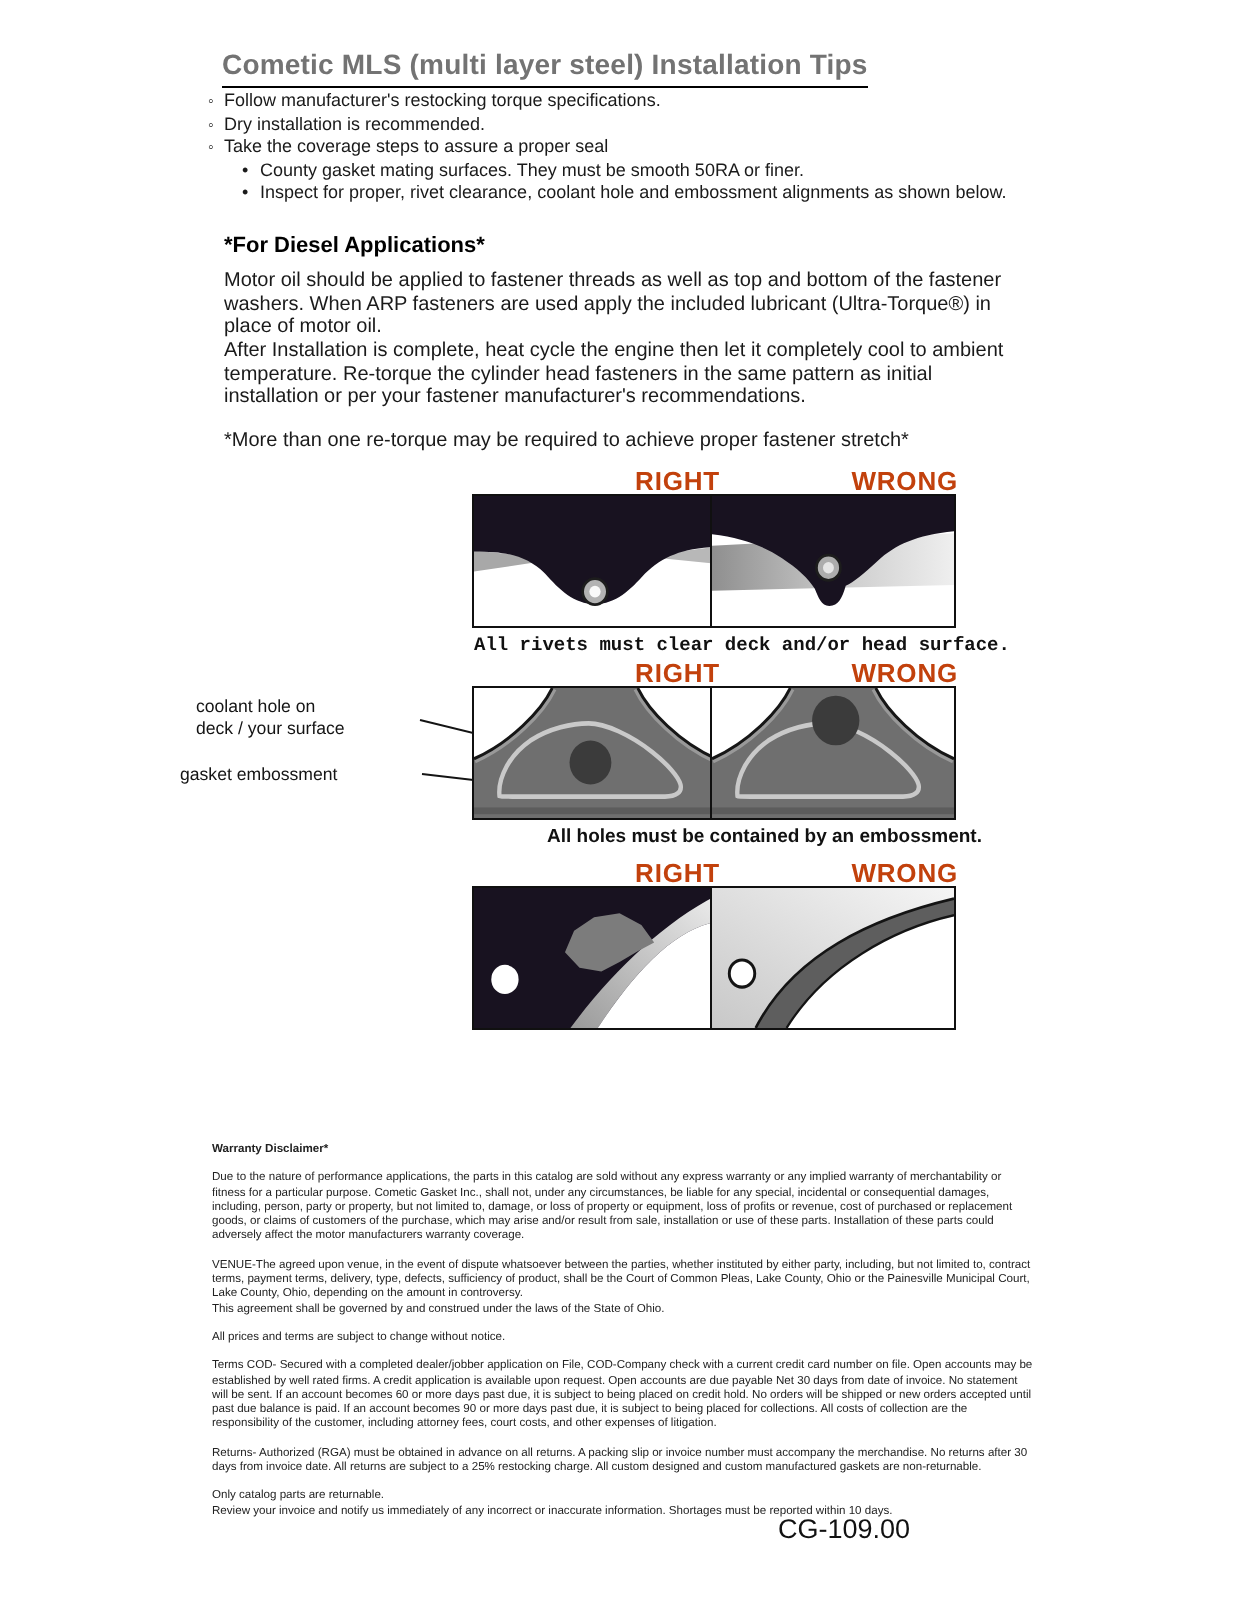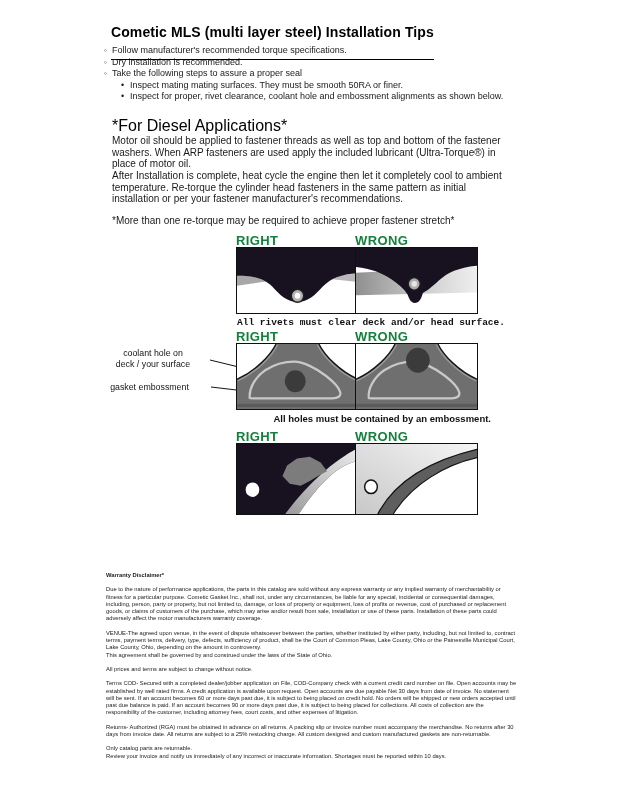--- a/index.html
+++ b/index.html
@@ -3,76 +3,76 @@
 <meta charset="utf-8">
 <style>
   html,body{margin:0;padding:0;background:#e8e8e8;}
   .page{
     position:relative;width:618px;height:800px;background:#ffffff;
     font-family:"Liberation Sans", sans-serif;color:#1a1a1a;overflow:hidden;
     margin:0 auto;
   }
   .abs{position:absolute;}
   .title{
-    left:111px;top:24px;font-size:14px;font-weight:bold;color:#000000;
-    border-bottom:1.6px solid #000;padding-bottom:19px;letter-spacing:.1px;
+    left:111px;top:24px;font-size:14px;font-weight:bold;color:#737373;
+    border-bottom:1.6px solid #000;padding-bottom:3px;letter-spacing:.1px;
   }
   .bullets{left:104px;top:45px;width:412px;font-size:9px;line-height:11.6px;}
   .b{display:flex;}
   .b .g{width:8px;flex:0 0 8px;text-align:left;font-size:8px;}
   .b.sub{margin-left:17px;}
   .b.sub .g{font-size:9px;width:9px;flex-basis:9px;}
-  .h2{left:112px;top:117px;font-size:16px;font-weight:normal;color:#000;}
+  .h2{left:112px;top:117px;font-size:11px;font-weight:bold;color:#000;}
   .para{left:112px;width:400px;font-size:10px;line-height:11.6px;}
   .p1{top:135px;}
   .p2{top:170px;}
   .p3{top:215px;}
-  .dg-head{width:124px;text-align:left;font-size:13px;font-weight:600;letter-spacing:.4px;color:#15803d;}
+  .dg-head{width:124px;text-align:right;font-size:13px;font-weight:600;letter-spacing:.4px;color:#c2410c;}
   .col1{left:236px;}
   .col2{left:355px;}
   .imgbox{width:121px;height:65px;border:1.5px solid #101010;background:#fff;}
   .imgbox.tall{height:70px;}
   .imgbox svg{display:block;}
   .caption{font-size:9.5px;font-weight:bold;color:#111;line-height:11.5px;}
   .cap1{left:237px;top:317px;font-family:Liberation Mono, monospace;}
   .cap2{left:236px;top:413px;width:255px;text-align:right;}
   .cap3{left:237px;top:517px;width:230px;}
-  .callout{font-size:8.8px;line-height:10.6px;text-align:center;color:#141414;}
+  .callout{font-size:8.8px;line-height:10.6px;text-align:left;color:#141414;}
   .co1{left:98px;top:348px;width:110px;}
   .co2{left:90px;top:382px;width:119px;}
   .ptr{left:100px;top:330px;width:420px;height:92px;pointer-events:none;}
   .fineprint{left:106px;top:572px;width:412px;font-size:5.8px;line-height:7.3px;color:#222;}
   .fineprint .fh{font-weight:bold;margin:0 0 7px 0;}
   .fineprint p{margin:0 0 7px 0;}
   .fineprint p.tight{margin-bottom:0;}
   .pagenum{left:255px;top:757px;width:200px;text-align:right;font-size:13.5px;color:#111;}
 </style>
 </head>
 <body>
 
 <div class="page">
 
   <div class="abs title">Cometic MLS (multi layer steel) Installation Tips</div>
 
   <div class="abs bullets">
     <div class="b">
       <span class="g">◦</span>
-      <span>Follow manufacturer's recommended torque specifications.</span>
+      <span>Follow manufacturer's restocking torque specifications.</span>
     </div>
     <div class="b">
       <span class="g">◦</span>
       <span>Dry installation is recommended.</span>
     </div>
     <div class="b">
       <span class="g">◦</span>
-      <span>Take the following steps to assure a proper seal</span>
+      <span>Take the coverage steps to assure a proper seal</span>
     </div>
     <div class="b sub">
       <span class="g">•</span>
-      <span>Inspect mating mating surfaces.  They must be smooth 50RA or finer.</span>
+      <span>County gasket mating surfaces.  They must be smooth 50RA or finer.</span>
     </div>
     <div class="b sub">
       <span class="g">•</span>
       <span>Inspect for proper, rivet clearance, coolant hole and embossment alignments as shown below.</span>
     </div>
   </div>
 
   <div class="abs h2">*For Diesel Applications*</div>
   <div class="abs para p1">Motor oil should be applied to fastener threads as well as top and bottom of the fastener washers. When ARP fasteners are used apply the included lubricant (Ultra-Torque®) in place of motor oil.</div>
   <div class="abs para p3">*More than one re-torque may be required to achieve proper fastener stretch*</div>
@@ -196,14 +196,15 @@
     <p>Due to the nature of performance applications, the parts in this catalog are sold without any express warranty or any implied warranty of merchantability or fitness for a particular purpose.  Cometic Gasket Inc., shall not, under any circumstances, be liable for any special, incidental or consequential damages, including, person, party or property, but not limited to, damage, or loss of property or equipment, loss of profits or revenue, cost of purchased or replacement goods, or claims of customers of the purchase, which may arise and/or result from sale, installation or use of these parts.  Installation of these parts could adversely affect the motor manufacturers warranty coverage.</p>
     <p class="tight">VENUE-The agreed upon venue, in the event of dispute whatsoever between the parties, whether instituted by either party, including, but not limited to, contract terms, payment terms, delivery, type, defects, sufficiency of product, shall be the Court of Common Pleas, Lake County, Ohio or the Painesville Municipal Court, Lake County, Ohio, depending on the amount in controversy.</p>
     <p>This agreement shall be governed by and construed under the laws of the State of Ohio.</p>
     <p>All prices and terms are subject to change without notice.</p>
     <p>Terms COD- Secured with a completed dealer/jobber application on File, COD-Company check with a current credit card number on file.  Open accounts may be established by well rated firms.  A credit application is available upon request.  Open accounts are due payable Net 30 days from date of invoice.  No statement will be sent.  If an account becomes 60 or more days past due, it is subject to being placed on credit hold.  No orders will be shipped or new orders accepted until past due balance is paid.  If an account becomes 90 or more days past due, it is subject to being placed for collections.  All costs of collection are the responsibility of the customer, including attorney fees, court costs, and other expenses of litigation.</p>
     <p>Returns- Authorized (RGA) must be obtained in advance on all returns.  A packing slip or invoice number must accompany the merchandise.  No returns after 30 days from invoice date.  All returns are subject to a 25% restocking charge.  All custom designed and custom manufactured gaskets are non-returnable.</p>
     <p class="tight">Only catalog parts are returnable.</p>
     <p>Review your invoice and notify us immediately of any incorrect or inaccurate information.  Shortages must be reported within 10 days.</p>
   </div>
 
+  <div class="abs pagenum">CG-109.00</div>
 
 </div>
 
 </body></html>

